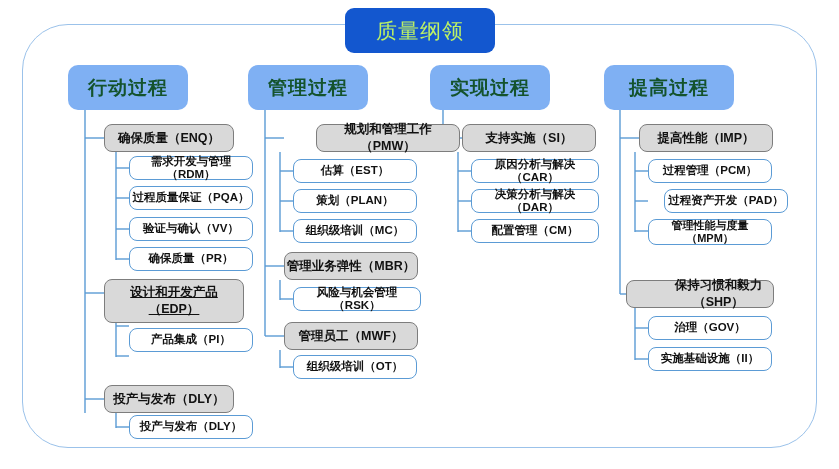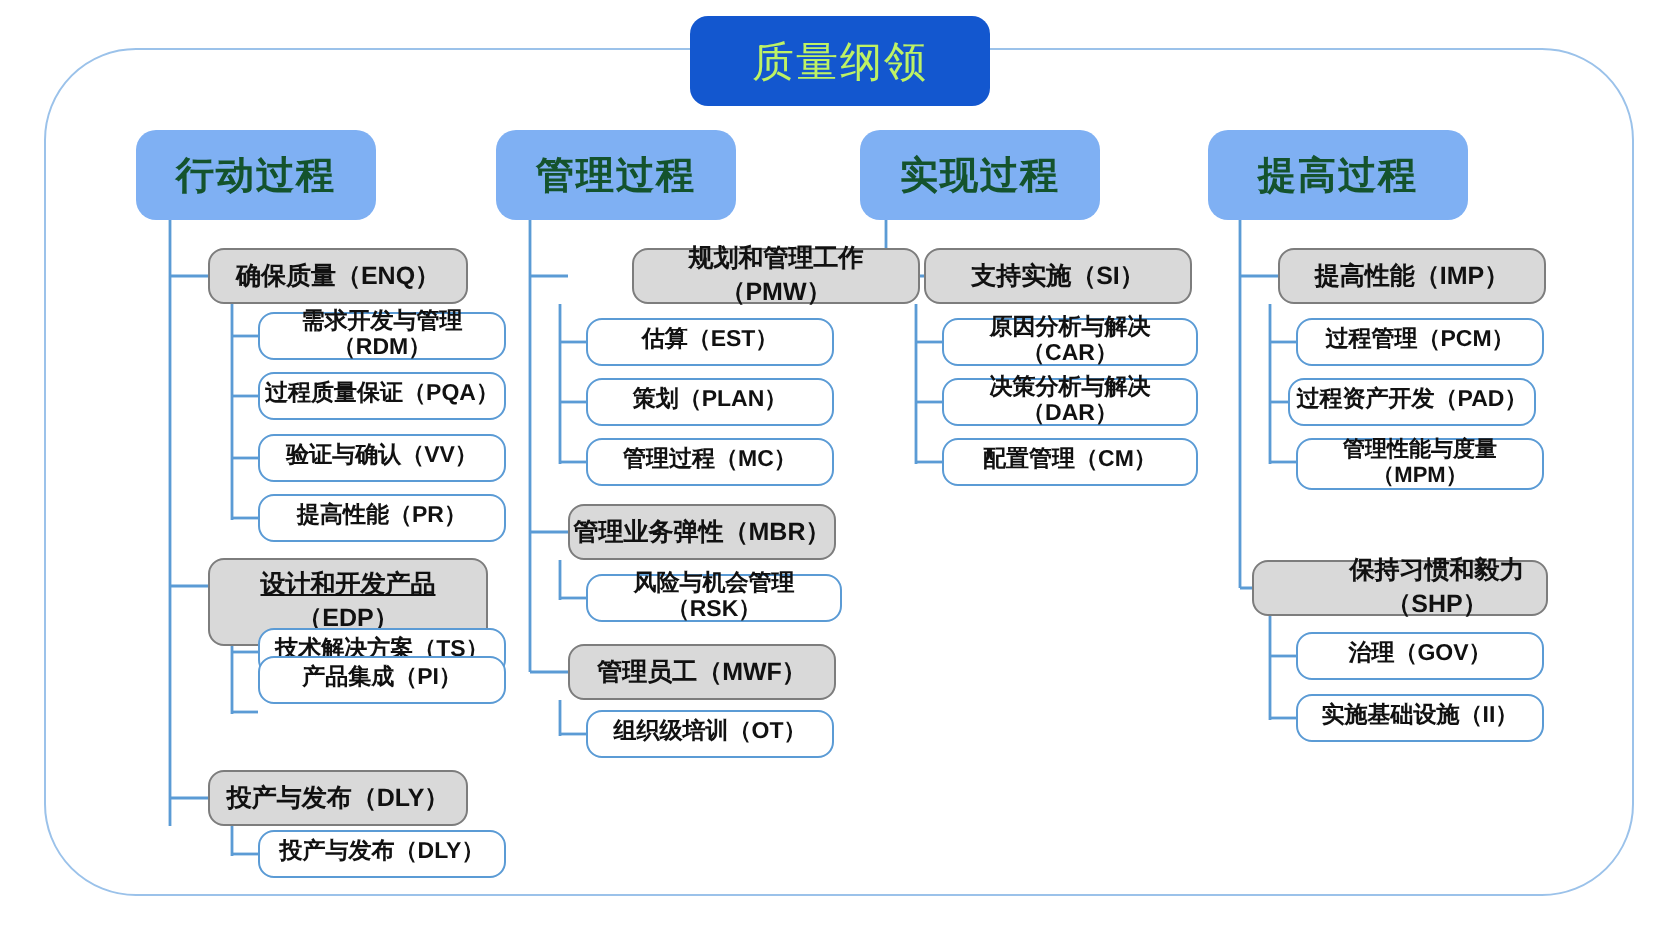--- a/index.html
+++ b/index.html
@@ -163,47 +163,46 @@
 
   <div class="col-head" style="left:68px;top:65px;width:120px;">行动过程</div>
   <div class="col-head" style="left:248px;top:65px;width:120px;">管理过程</div>
   <div class="col-head" style="left:430px;top:65px;width:120px;">实现过程</div>
   <div class="col-head" style="left:604px;top:65px;width:130px;">提高过程</div>
 
   <div class="grp" style="left:104px;top:124px;width:130px;height:28px;">确保质量（ENQ）</div>
   <div class="leaf" style="left:129px;top:156px;width:124px;height:24px;">需求开发与管理（RDM）</div>
   <div class="leaf" style="left:129px;top:186px;width:124px;height:24px;">过程质量保证（PQA）</div>
   <div class="leaf" style="left:129px;top:217px;width:124px;height:24px;">验证与确认（VV）</div>
-  <div class="leaf" style="left:129px;top:247px;width:124px;height:24px;">提高性能（PR）</div>
+  <div class="leaf" style="left:129px;top:247px;width:124px;height:24px;">确保质量（PR）</div>
 
   <div class="grp" style="left:104px;top:279px;width:140px;height:44px;text-decoration:underline;">设计和开发产品（EDP）</div>
-  <div class="leaf" style="left:129px;top:314px;width:124px;height:24px;">技术解决方案（TS）</div>
   <div class="leaf" style="left:129px;top:328px;width:124px;height:24px;">产品集成（PI）</div>
 
   <div class="grp" style="left:104px;top:385px;width:130px;height:28px;">投产与发布（DLY）</div>
   <div class="leaf" style="left:129px;top:415px;width:124px;height:24px;">投产与发布（DLY）</div>
 
   <div class="grp" style="left:284px;top:124px;width:144px;height:28px;margin-left:32px;">规划和管理工作（PMW）</div>
   <div class="leaf" style="left:293px;top:159px;width:124px;height:24px;">估算（EST）</div>
   <div class="leaf" style="left:293px;top:189px;width:124px;height:24px;">策划（PLAN）</div>
-  <div class="leaf" style="left:293px;top:219px;width:124px;height:24px;">管理过程（MC）</div>
+  <div class="leaf" style="left:293px;top:219px;width:124px;height:24px;">组织级培训（MC）</div>
 
   <div class="grp" style="left:284px;top:252px;width:134px;height:28px;">管理业务弹性（MBR）</div>
   <div class="leaf" style="left:293px;top:287px;width:128px;height:24px;">风险与机会管理（RSK）</div>
 
   <div class="grp" style="left:284px;top:322px;width:134px;height:28px;">管理员工（MWF）</div>
   <div class="leaf" style="left:293px;top:355px;width:124px;height:24px;">组织级培训（OT）</div>
 
   <div class="grp" style="left:462px;top:124px;width:134px;height:28px;">支持实施（SI）</div>
   <div class="leaf" style="left:471px;top:159px;width:128px;height:24px;">原因分析与解决（CAR）</div>
   <div class="leaf" style="left:471px;top:189px;width:128px;height:24px;">决策分析与解决（DAR）</div>
   <div class="leaf" style="left:471px;top:219px;width:128px;height:24px;">配置管理（CM）</div>
 
   <div class="grp" style="left:639px;top:124px;width:134px;height:28px;">提高性能（IMP）</div>
   <div class="leaf" style="left:648px;top:159px;width:124px;height:24px;">过程管理（PCM）</div>
-  <div class="leaf" style="left:644px;top:189px;width:124px;height:24px;">过程资产开发（PAD）</div>
+  <div class="leaf" style="left:664px;top:189px;width:124px;height:24px;">过程资产开发（PAD）</div>
   <div class="leaf two-line" style="left:648px;top:219px;width:124px;height:26px;">管理性能与度量（MPM）</div>
 
   <div class="grp" style="left:626px;top:280px;width:148px;height:28px;padding-left:37px;">保持习惯和毅力（SHP）</div>
   <div class="leaf" style="left:648px;top:316px;width:124px;height:24px;">治理（GOV）</div>
   <div class="leaf" style="left:648px;top:347px;width:124px;height:24px;">实施基础设施（II）</div>
 
 </div>
 
 </body></html>

